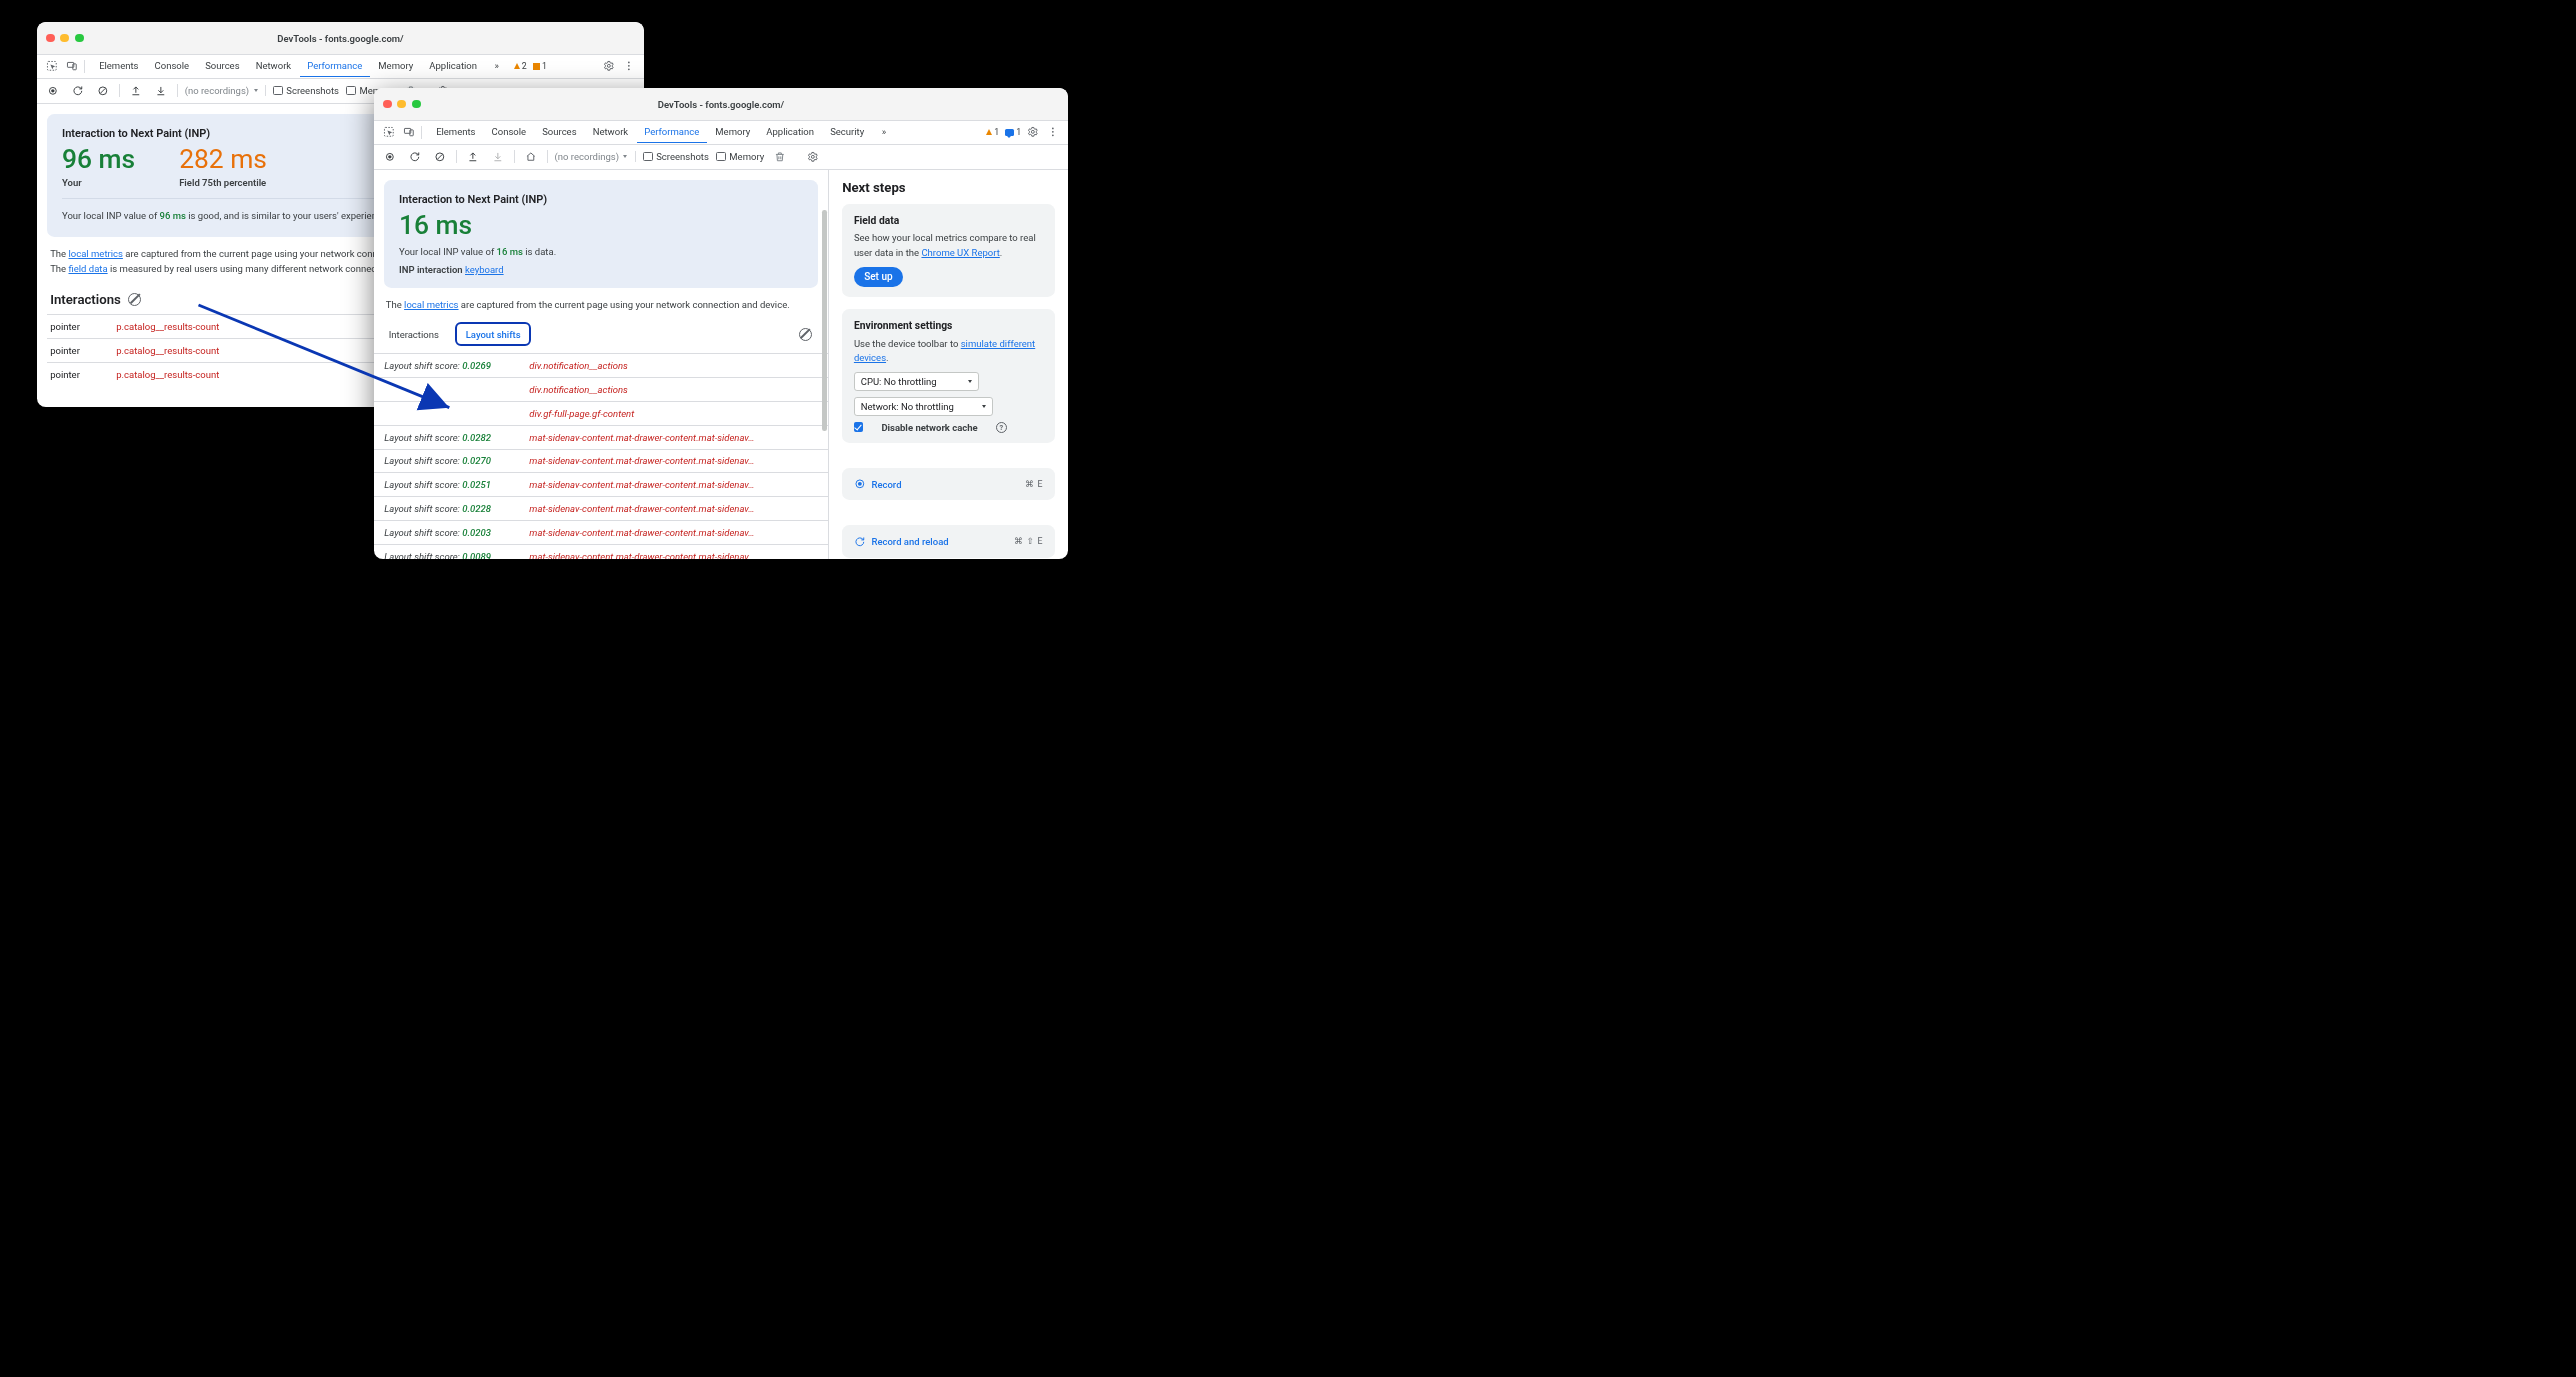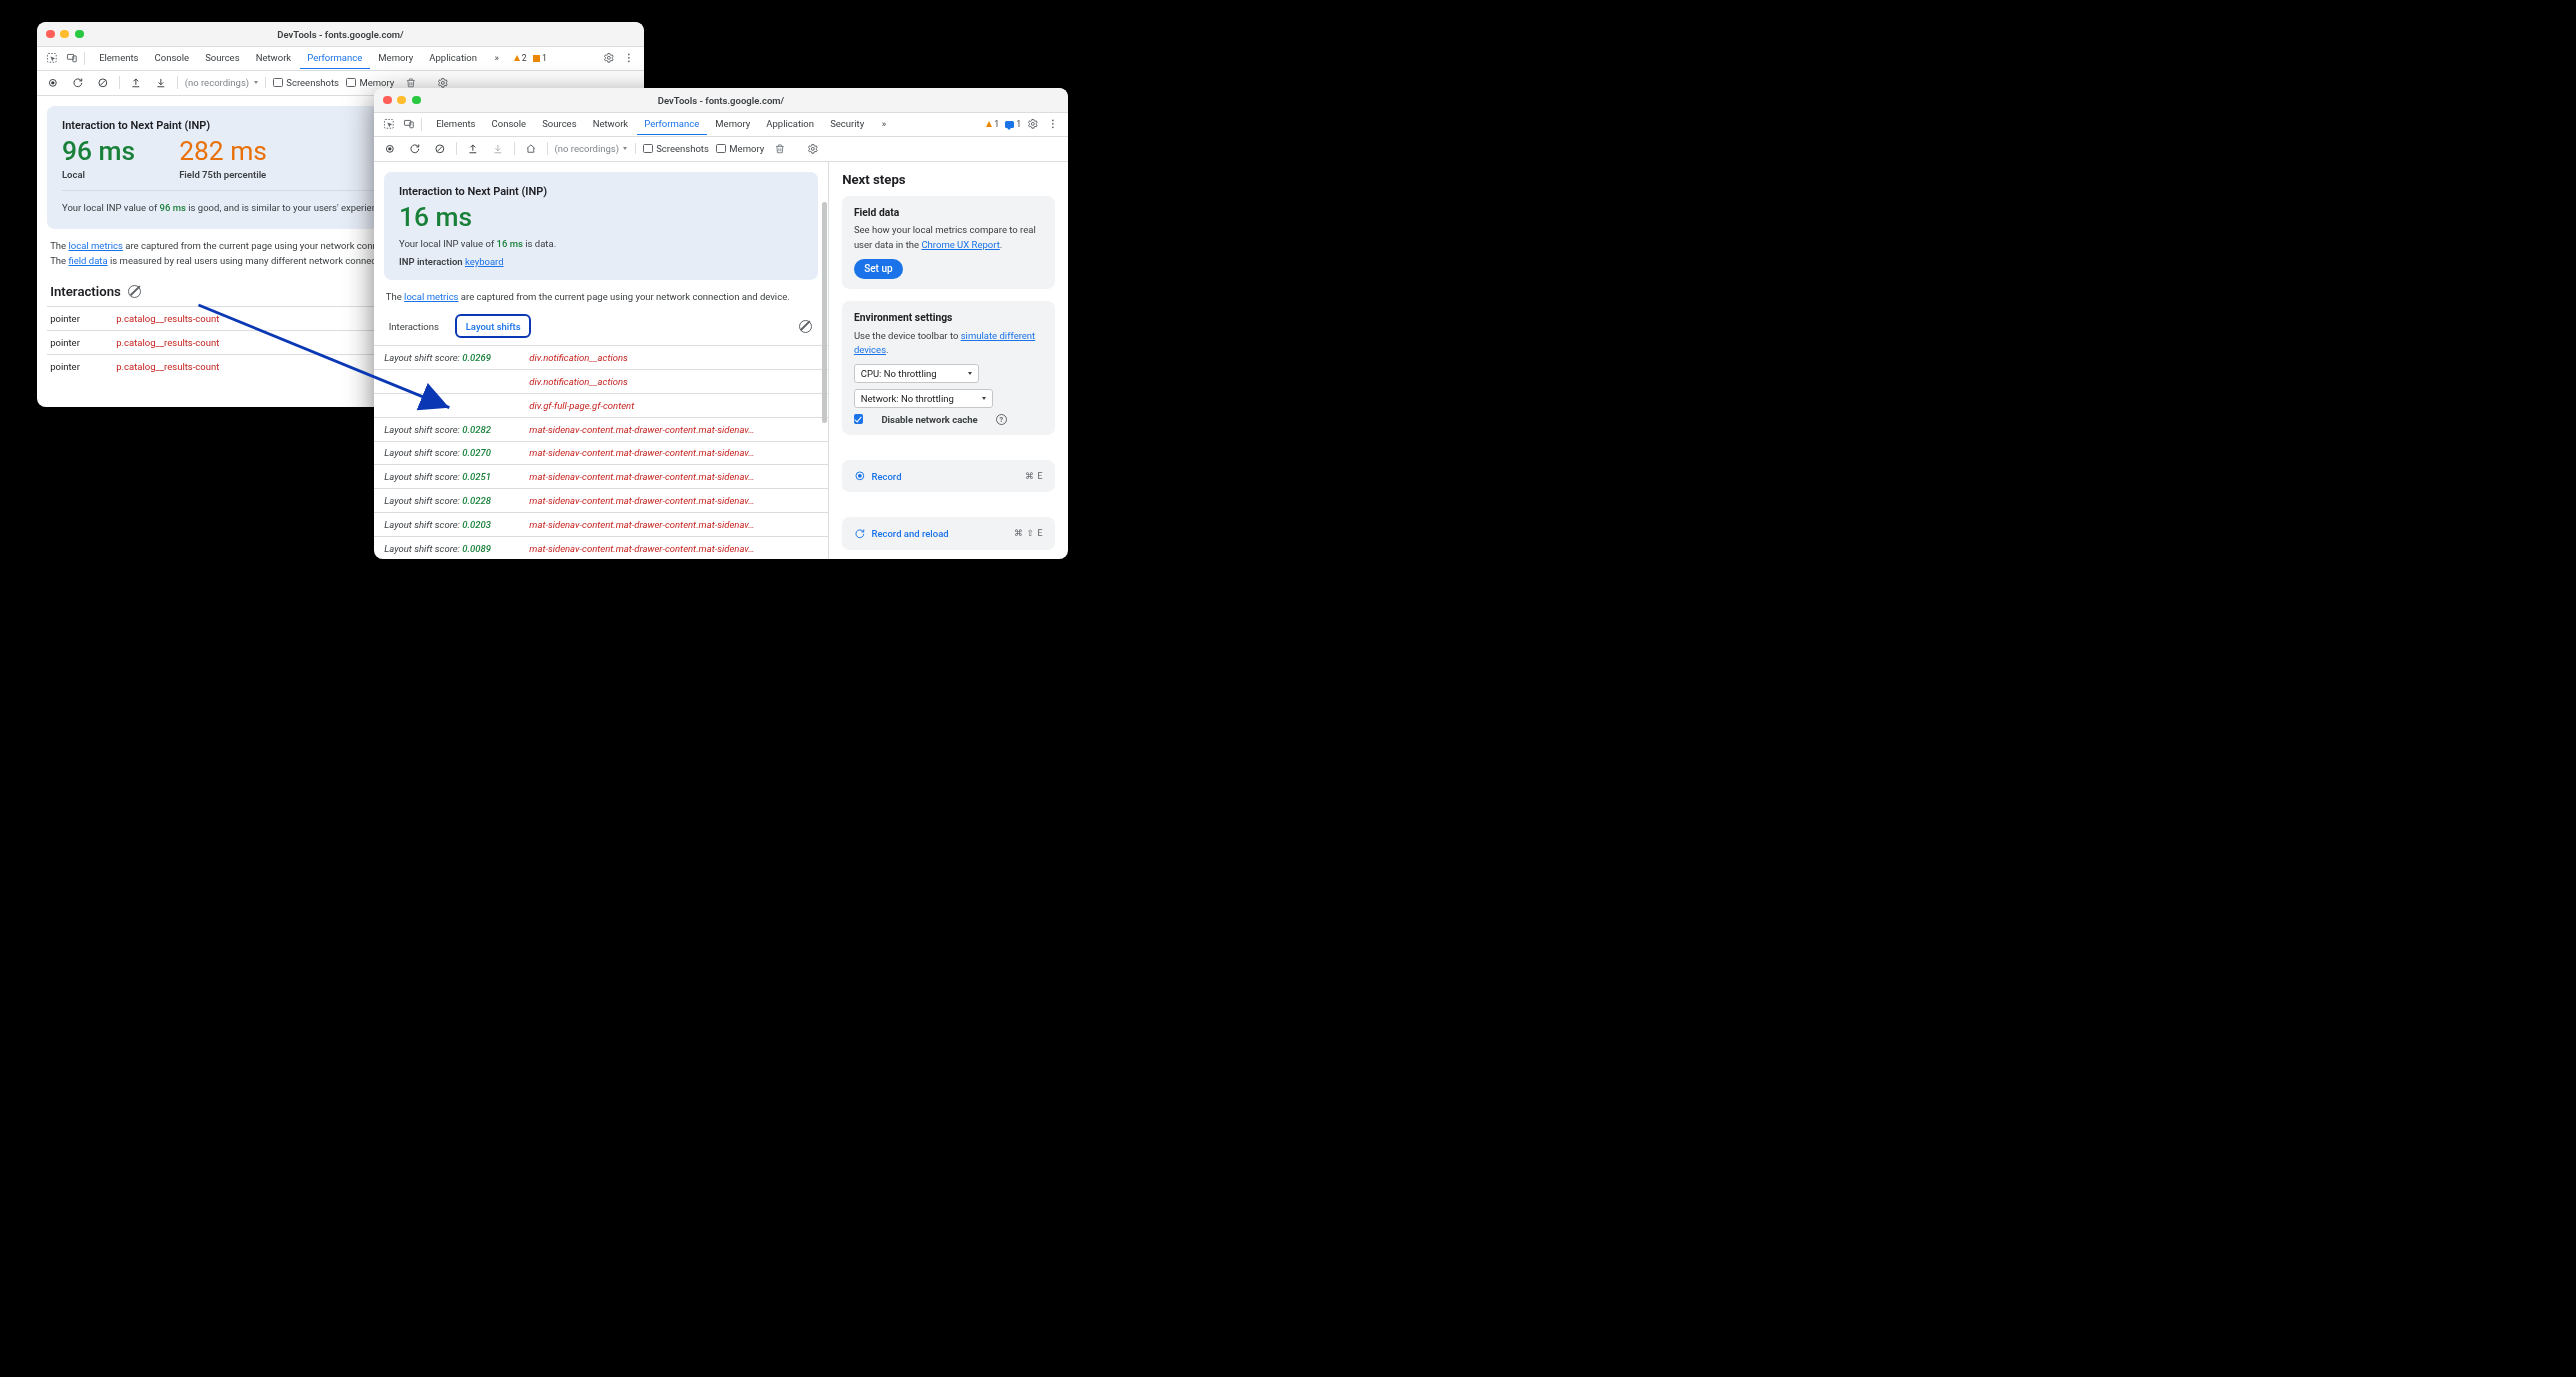--- a/index.html
+++ b/index.html
@@ -19,21 +19,21 @@
     --badge-orange:#ea8600;
     --badge-blue:#1a73e8;
   }
   *{box-sizing:border-box;font-family:-apple-system,BlinkMacSystemFont,"Segoe UI",Roboto,Helvetica,Arial,sans-serif;}
   body{margin:0;background:var(--bg);width:1114px;height:592px;position:relative;overflow:hidden;}
 
   .window{position:absolute;background:var(--win);border-radius:8.8px;box-shadow:0 7.3px 29px rgba(0,0,0,.5);overflow:hidden;color:var(--text);}
   .win-a{left:37px;top:22px;width:607px;height:385px;}
   .win-b{left:374px;top:88px;width:694px;height:471px;}
 
-  .titlebar{height:25px;background:#f4f4f4;border-bottom:0.7px solid var(--divider);display:flex;align-items:center;position:relative;}
+  .titlebar{height:33px;background:#f4f4f4;border-bottom:0.7px solid var(--divider);display:flex;align-items:center;position:relative;}
   .traffic{display:flex;gap:5.9px;margin-left:8.8px;}
   .tl{width:8.8px;height:8.8px;border-radius:50%;}
   .tl.r{background:#ff5f57;}
   .tl.y{background:#febc2e;}
   .tl.g{background:#28c840;}
   .win-title{position:absolute;left:0;right:0;text-align:center;font-size:9.5px;color:#3c4043;font-weight:600;pointer-events:none;}
 
   .tab-row{height:23.5px;display:flex;align-items:center;border-bottom:0.7px solid var(--divider);padding:0 5.9px;font-size:9.5px;gap:2.9px;}
   .tab-row .sp{flex:1;}
   .icon-btn{width:17.6px;height:17.6px;display:flex;align-items:center;justify-content:center;color:#5f6368;border-radius:2.9px;}
@@ -239,21 +239,21 @@
         </svg>
       </div>
   </div>
 
   <div class="body-a">
     <div class="card">
       <h3>Interaction to Next Paint (INP)</h3>
       <div class="metric-row">
         <div>
           <div class="metric-big green">96 ms</div>
-          <div class="metric-sub">Local</div>
+          <div class="metric-sub">Your</div>
         </div>
         <div>
           <div class="metric-big orange">282 ms</div>
           <div class="metric-sub">Field 75th percentile</div>
         </div>
       </div>
       <hr class="hr-card">
       <div class="desc">
         <span>Your local INP value of </span><span class="green">96 ms</span><span> is good, and is similar to your users' experience.</span>
       </div>

